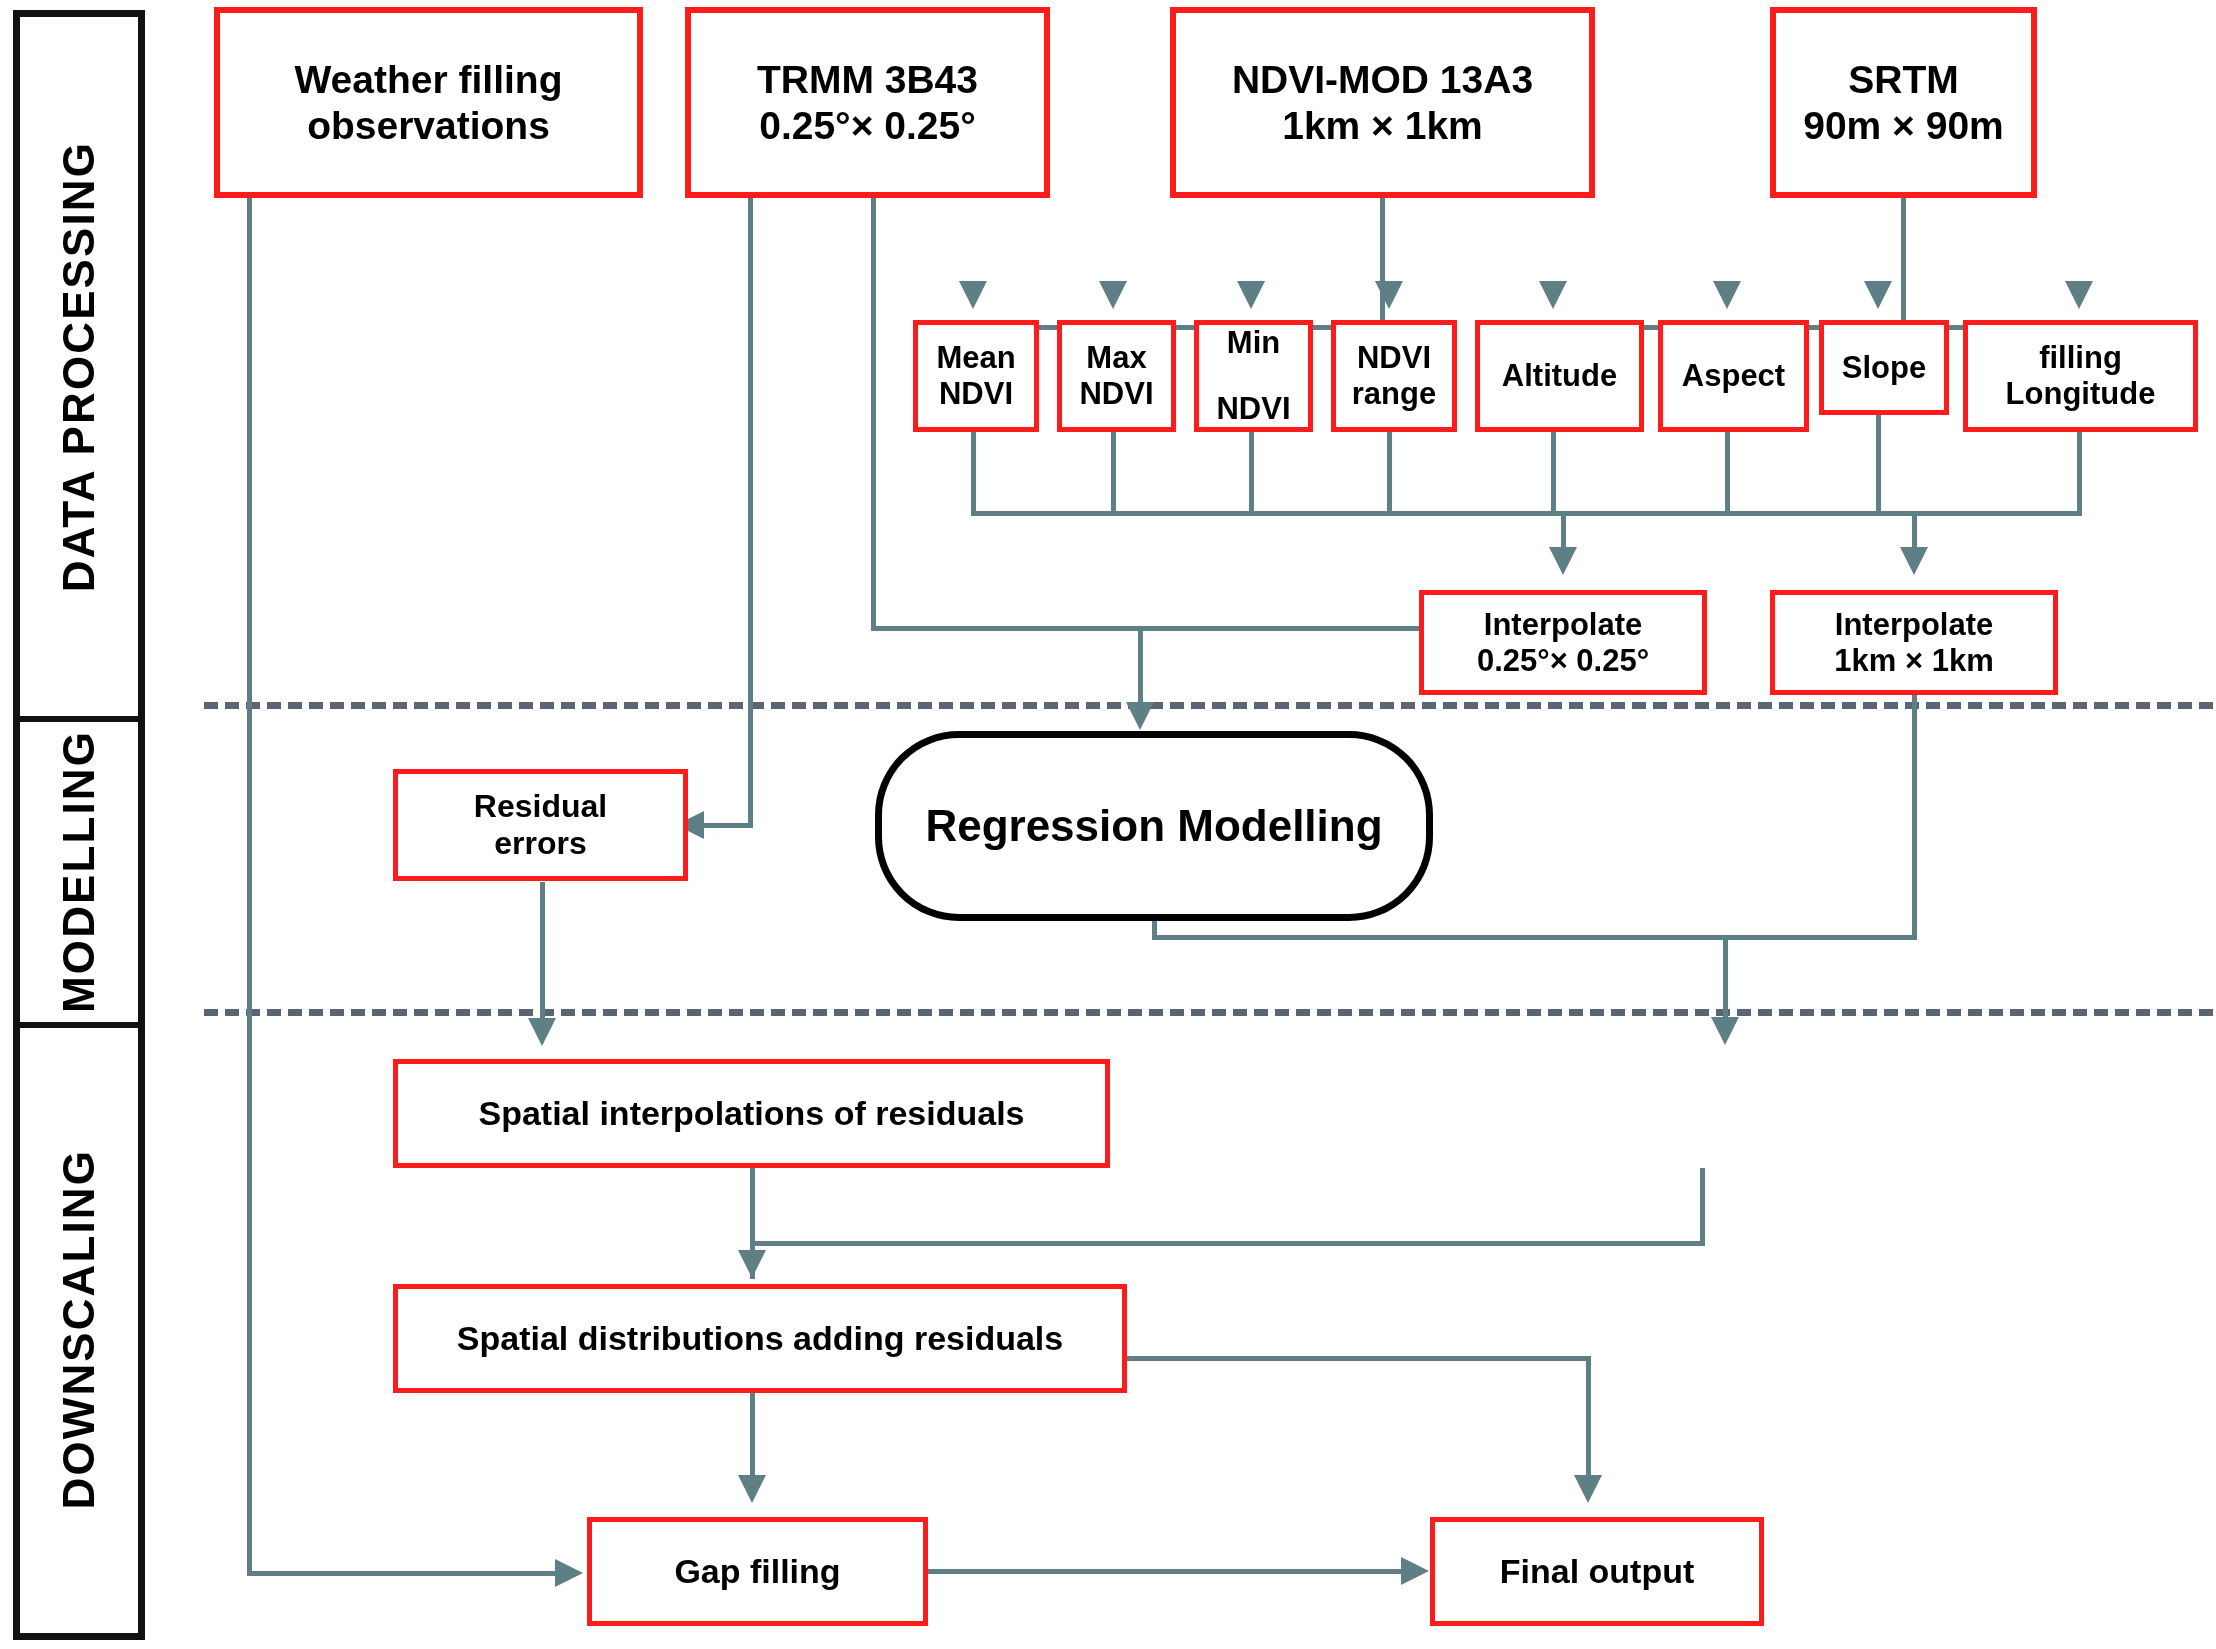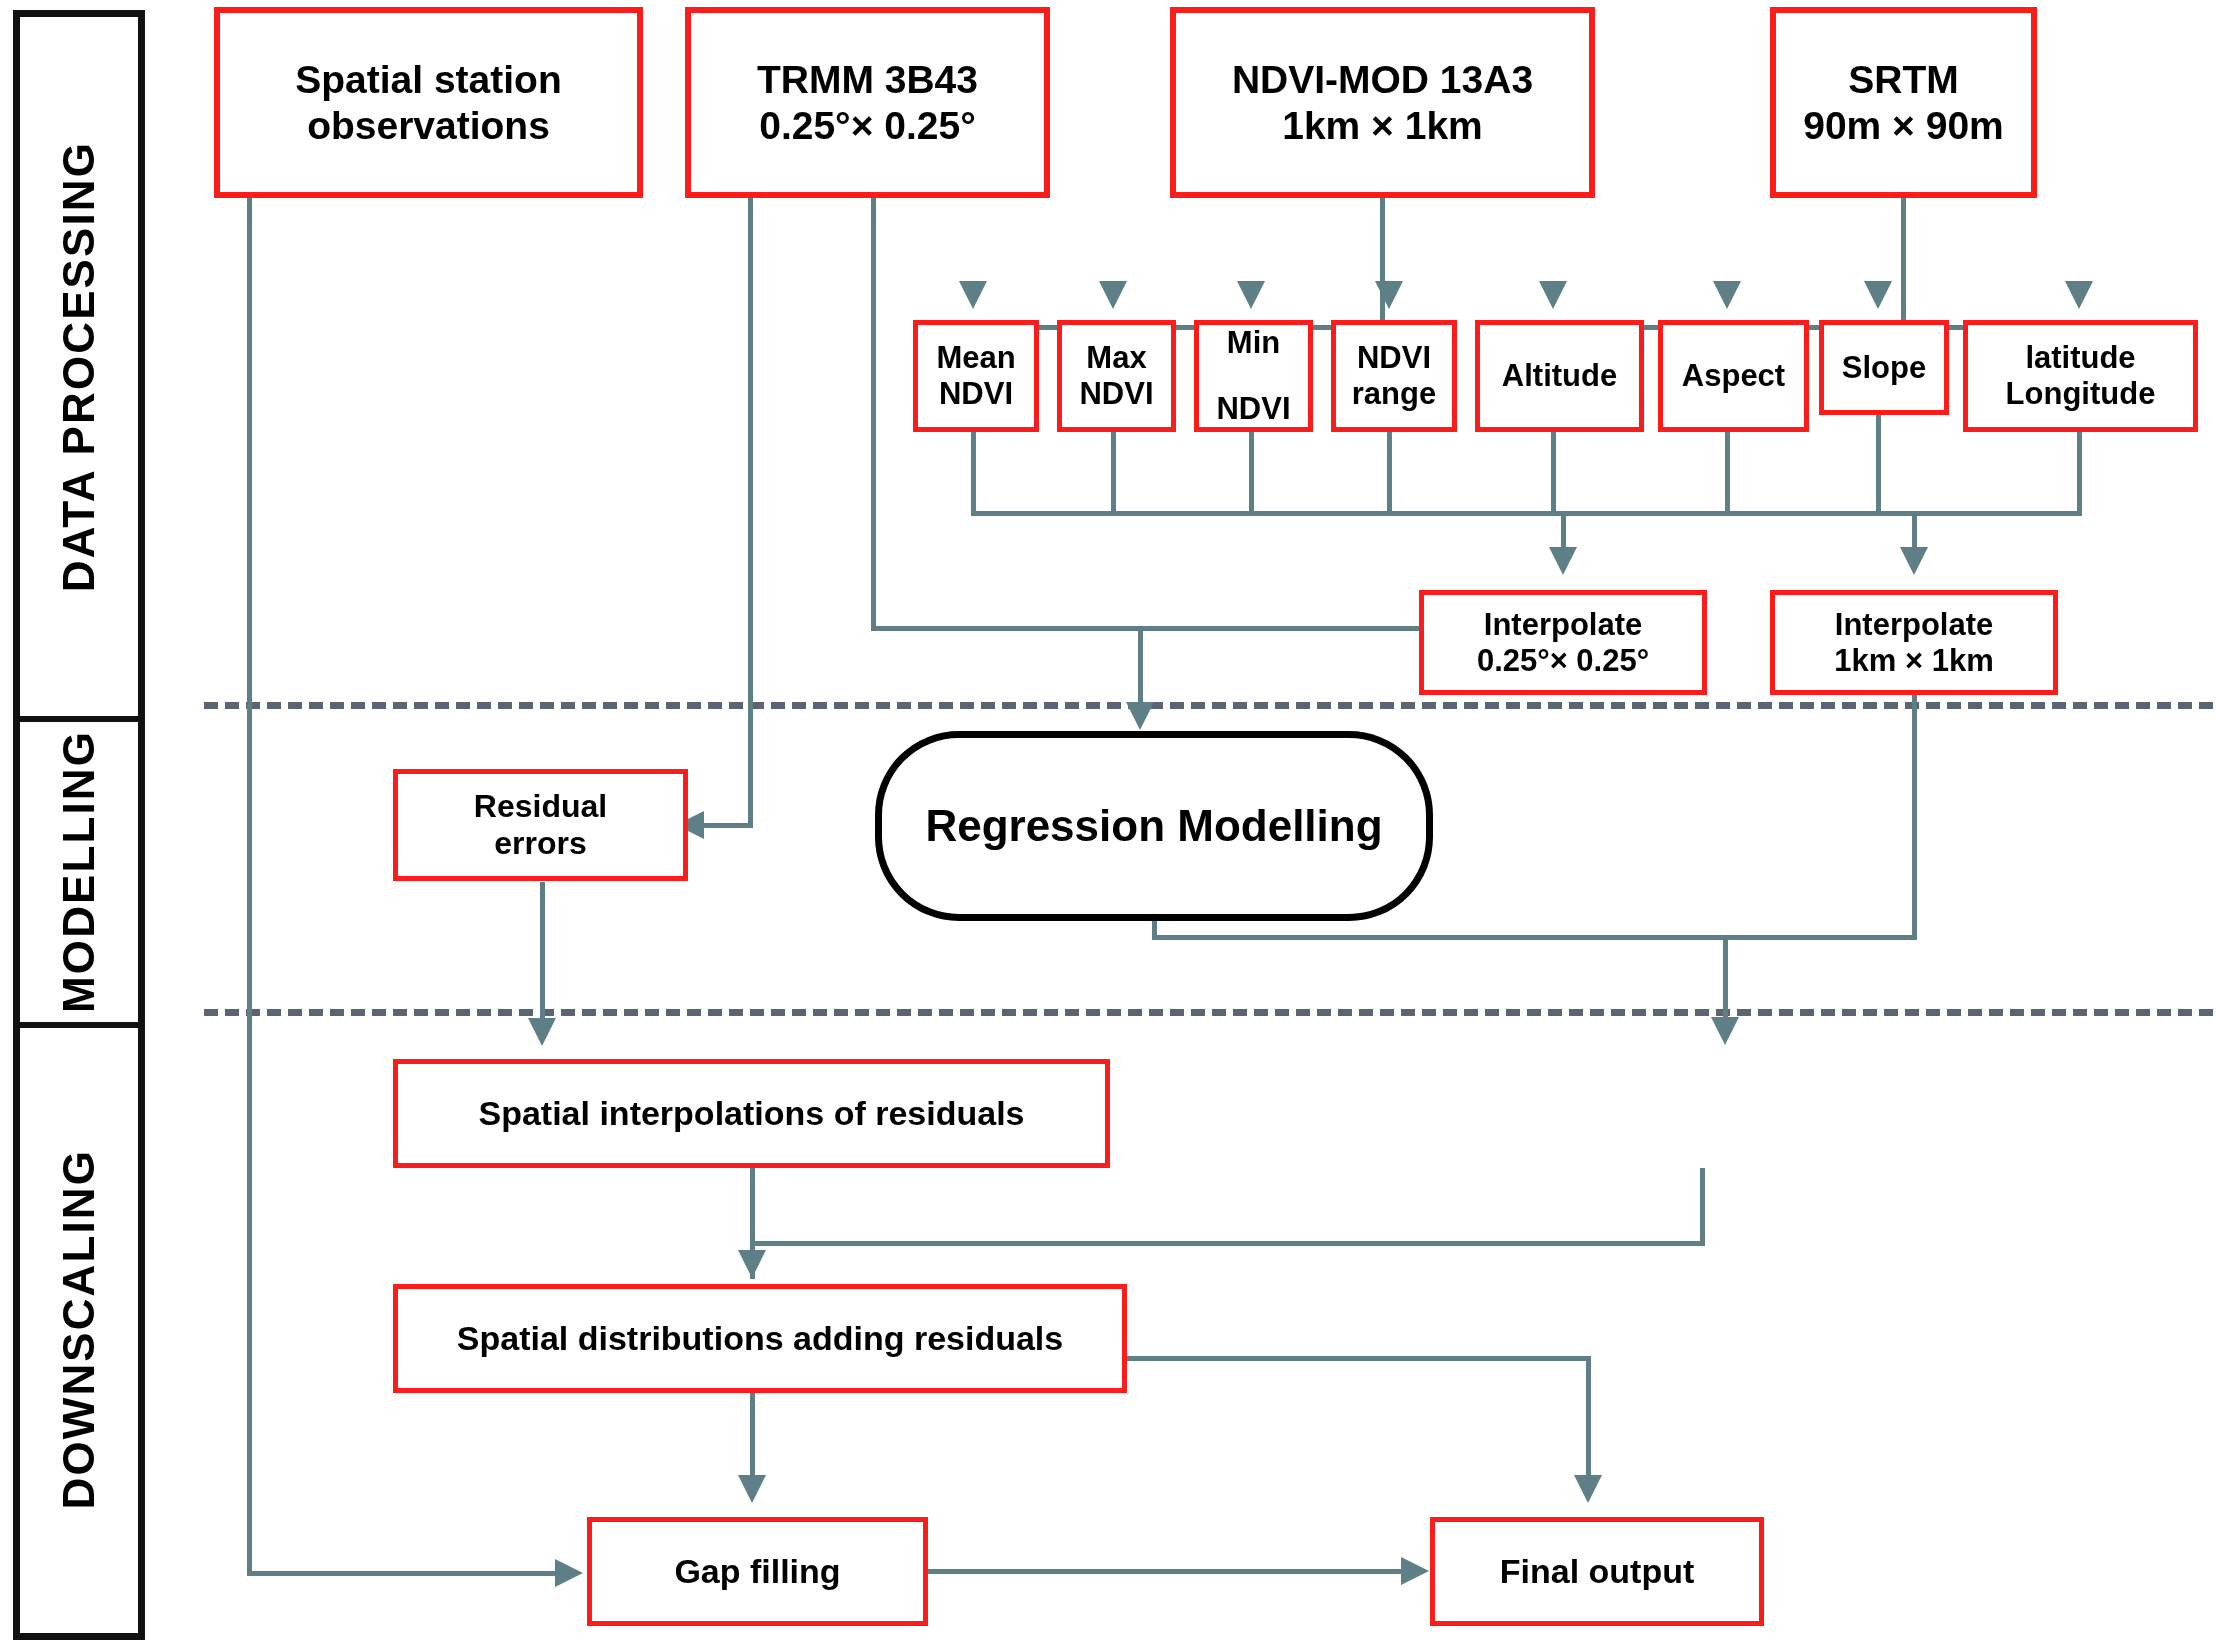--- a/index.html
+++ b/index.html
@@ -56,21 +56,21 @@
     </div>
     <div class="rail-cell" style="top:1005px;height:609px;">
       <span class="rail-label" style="font-size:44px;">DOWNSCALING</span>
     </div>
   </div>
 
   <div class="sep" style="left:204px;top:702px;width:2009px;"></div>
   <div class="sep" style="left:204px;top:1009px;width:2009px;"></div>
 
   <div class="node" style="left:214px;top:7px;width:429px;height:191px;font-size:39px;">
-    <span>Spatial station</span>
+    <span>Weather filling</span>
     <span class="l2">observations</span>
   </div>
 
   <div class="node" style="left:685px;top:7px;width:365px;height:191px;font-size:39px;">
     <span>TRMM 3B43</span>
     <span class="l2">0.25°× 0.25°</span>
   </div>
 
   <div class="node" style="left:1170px;top:7px;width:425px;height:191px;font-size:39px;">
     <span>NDVI-MOD 13A3</span>
@@ -102,21 +102,21 @@
   <div class="node thin" style="left:1475px;top:320px;width:169px;height:112px;font-size:31px;">
     <span>Altitude</span>
   </div>
   <div class="node thin" style="left:1658px;top:320px;width:151px;height:112px;font-size:31px;">
     <span>Aspect</span>
   </div>
   <div class="node thin" style="left:1819px;top:320px;width:130px;height:95px;font-size:31px;">
     <span>Slope</span>
   </div>
   <div class="node thin" style="left:1963px;top:320px;width:235px;height:112px;font-size:31px;">
-    <span>latitude</span>
+    <span>filling</span>
     <span class="l2">Longitude</span>
   </div>
 
   <div class="node thin" style="left:1419px;top:590px;width:288px;height:105px;font-size:31px;">
     <span>Interpolate</span>
     <span class="l2">0.25°× 0.25°</span>
   </div>
   <div class="node thin" style="left:1770px;top:590px;width:288px;height:105px;font-size:31px;">
     <span>Interpolate</span>
     <span class="l2">1km × 1km</span>

